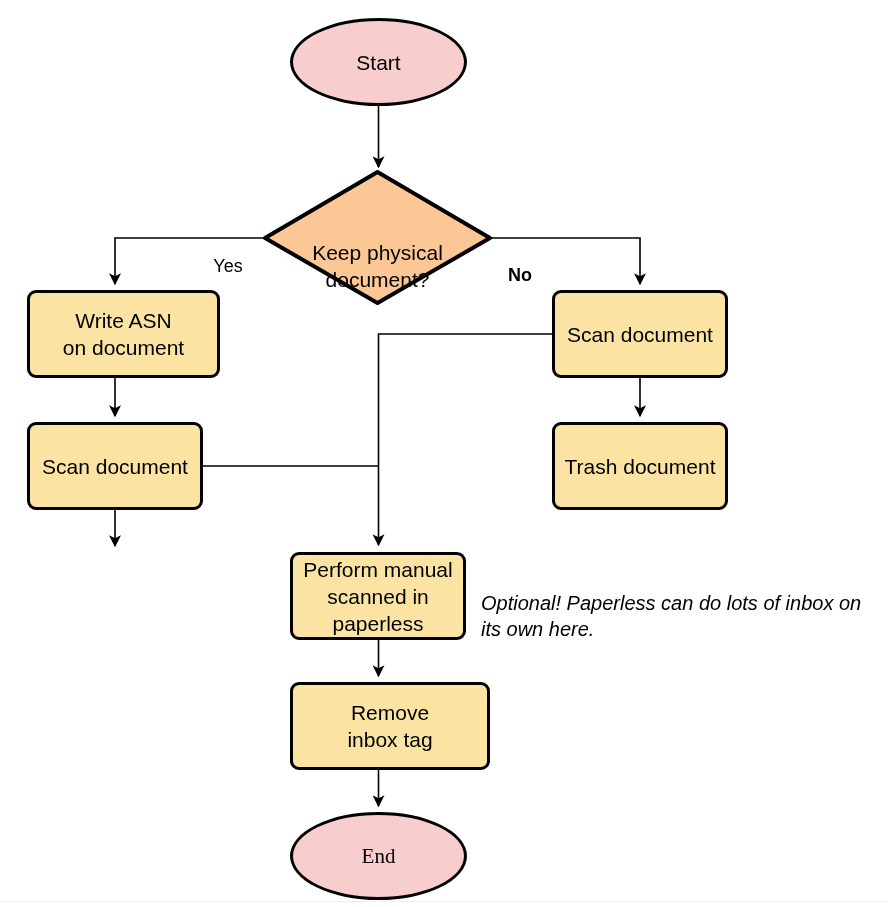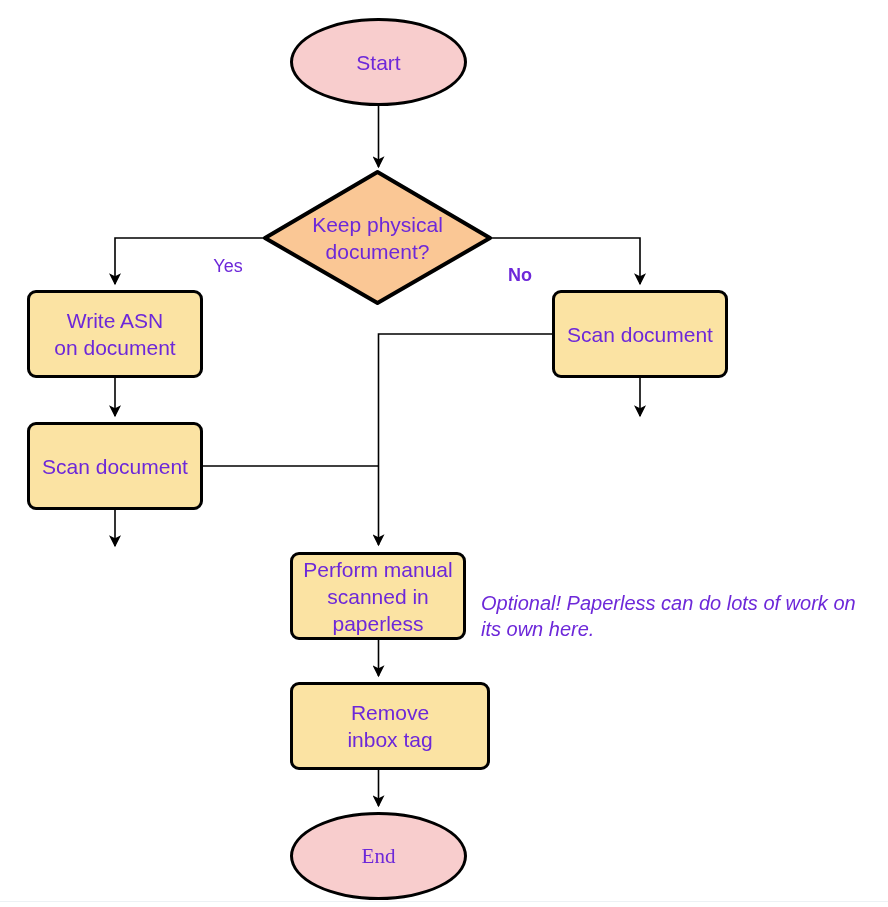--- a/index.html
+++ b/index.html
@@ -3,21 +3,21 @@
 <meta charset="utf-8">
 <style>
   html, body { margin: 0; padding: 0; background: #ffffff; }
   .canvas {
     position: relative;
     width: 888px;
     height: 907px;
     background: #ffffff;
     overflow: hidden;
     font-family: "Liberation Sans", sans-serif;
-    color: #6d28d9;
+    color: #000000;
   }
   .edge-layer { position: absolute; left: 0; top: 0; }
   .edge { stroke: #000000; stroke-width: 1.6; fill: none; }
   .decision-shape { stroke: #000000; stroke-width: 4; stroke-linejoin: round; }
 
   .node {
     position: absolute;
     box-sizing: border-box;
     display: flex;
     align-items: center;
@@ -40,20 +40,21 @@
   .decision-label {
     position: absolute;
     box-sizing: border-box;
     display: flex;
     align-items: center;
     justify-content: center;
     text-align: center;
     font-size: 21px;
     line-height: 27px;
     white-space: pre-line;
+    margin-top: 28px;
   }
   .edge-label {
     position: absolute;
     font-size: 18px;
     line-height: 20px;
     text-align: center;
     margin-top: 47px;
   }
   .note {
     position: absolute;
@@ -99,48 +100,51 @@
     <span>Start</span>
   </div>
 
   <div class="decision-label" style="left:280px; top:207px; width:195px; height:62px;">Keep physical
 document?</div>
 
   <div class="edge-label" style="left:203px; top:209px; width:50px;">Yes</div>
 
   <div class="edge-label" style="left:495px; top:218px; width:50px;font-weight:bold;">No</div>
 
-  <div class="node process" style="left:27px; top:290px; width:176px; height:88px;">
+  <div class="node process" style="left:27px; top:290px; width:193px; height:88px;">
     <span>Write ASN
 on document</span>
   </div>
 
   <div class="node process" style="left:27px; top:422px; width:176px; height:88px;">
     <span>Scan document</span>
   </div>
 
 
   <div class="node process" style="left:552px; top:290px; width:176px; height:88px;">
     <span>Scan document</span>
   </div>
 
+  <div class="node process" style="left:552px; top:422px; width:176px; height:88px;">
+    <span>Trash document</span>
+  </div>
 
   <div class="node process" style="left:290px; top:552px; width:176px; height:88px;">
     <span>Perform manual
 scanned in
 paperless</span>
   </div>
 
   <div class="node process" style="left:290px; top:682px; width:200px; height:88px;">
     <span>Remove
 inbox tag</span>
   </div>
 
   <div class="node terminator" style="left:290px; top:812px; width:177px; height:88px;font-family:Liberation Serif, serif;">
     <span>End</span>
   </div>
 
-  <div class="note" style="left:481px; top:590px; width:400px;">Optional! Paperless can do lots of work on
+  <div class="note" style="left:481px; top:590px; width:400px;">Optional! Paperless can do lots of inbox on
 its own here.</div>
 
   <div class="bottom-hairline"></div>
 
 </div>
 
 </body></html>

